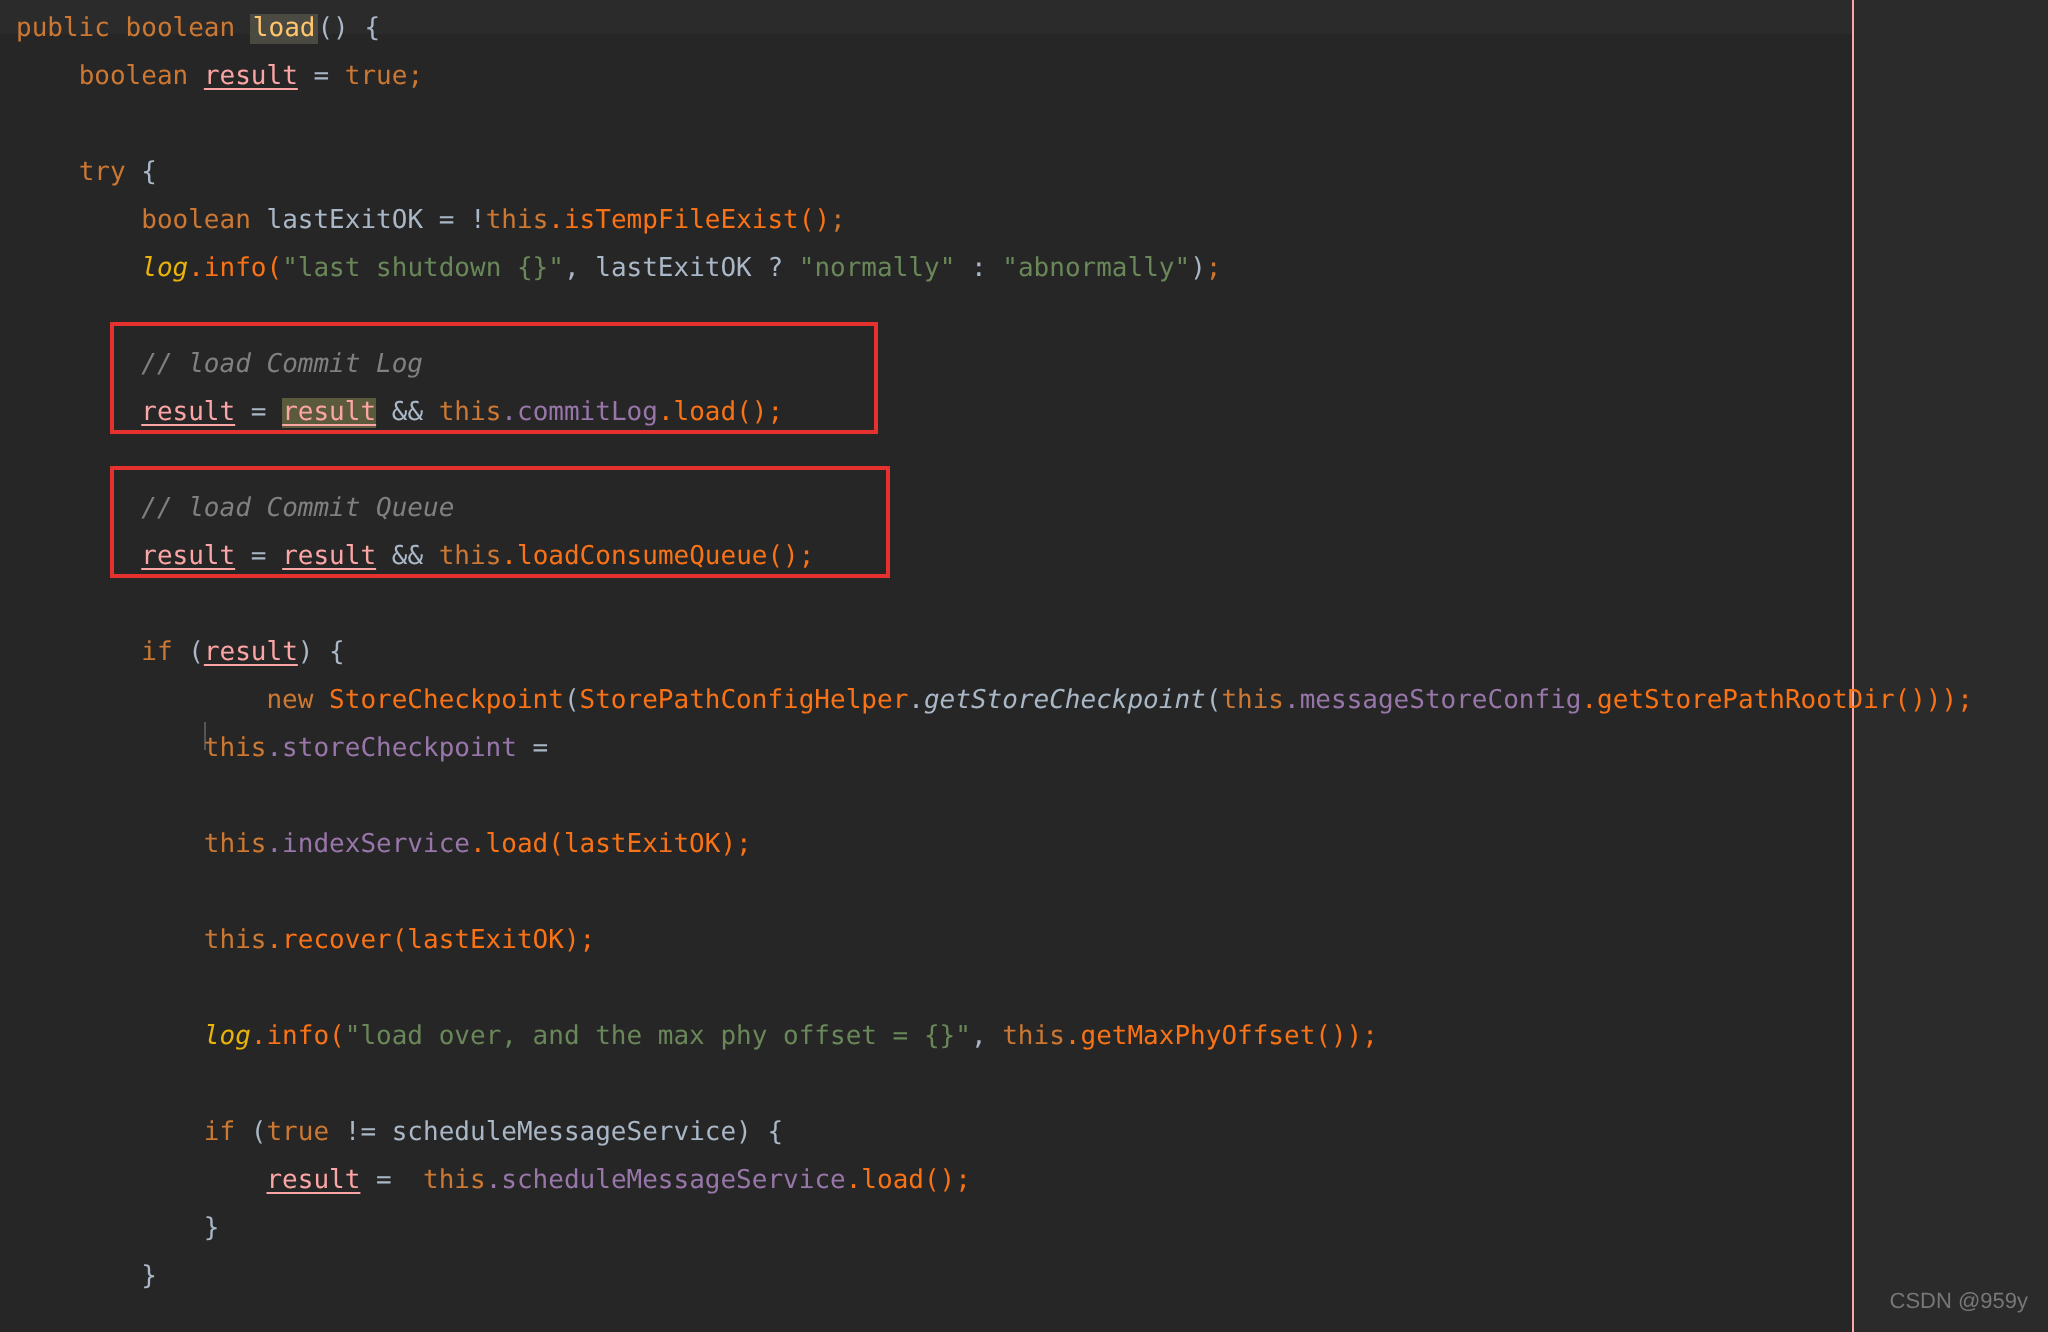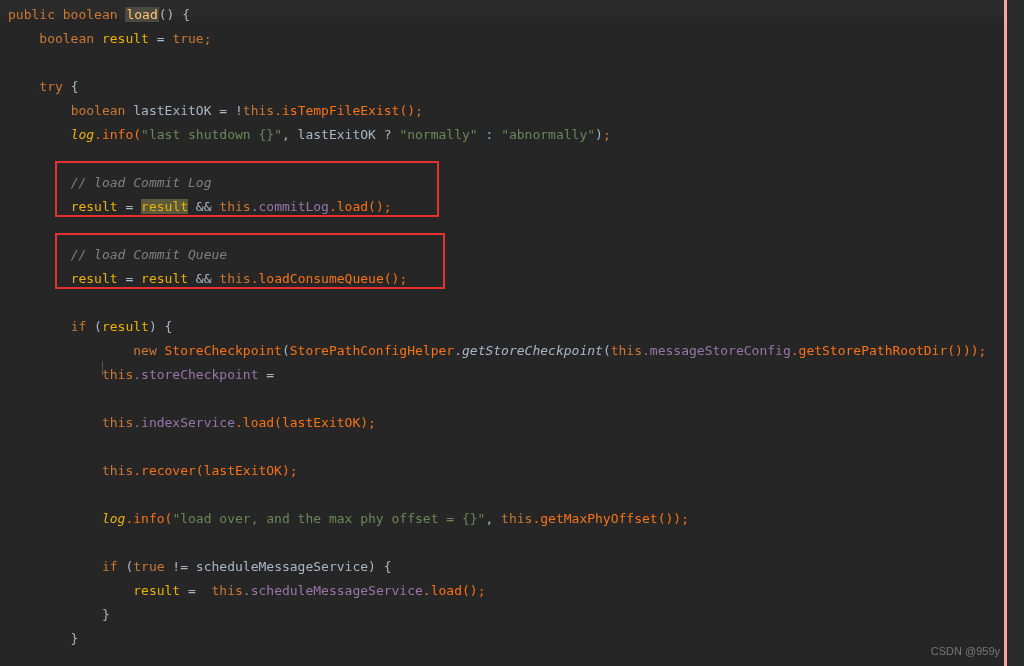--- a/index.html
+++ b/index.html
@@ -14,23 +14,23 @@
       line-height: 1.85;
       color: #a9b7c6;
       width: 1024px;
       height: 666px;
       overflow: hidden;
       position: relative;
     }
     .editor {
       padding: 3px 8px;
       position: relative;
-      width: 1007px;
+      width: 927px;
       height: 666px;
-      border-right: 3px solid #fca5a5;
+      border-right: 1px solid #fca5a5;
     }
     .darker-bg {
       position: absolute;
       top: 17px;
       left: 0;
       right: 0;
       bottom: 0;
       background: #262626;
       z-index: 0;
     }
@@ -38,21 +38,21 @@
       position: relative;
       z-index: 1;
     }
     .line {
       white-space: pre;
       height: 24px;
     }
     .kw { color: #cc7832; }
     .fn-hl { color: #ffc66d; background: #4a4a42; padding: 0 1px; }
     .var { color: #a9b7c6; }
-    .var-u { color: #eab308; text-underline-offset: 2px; }
+    .var-u { color: #fca5a5; text-decoration: underline; text-underline-offset: 2px; }
     .str { color: #6a8759; }
     .comment-red { color: #808080; font-style: italic; }
     .punct { color: #a9b7c6; }
     .semi { color: #cc7832; }
     .this { color: #cc7832; }
     .method { color: #f97316; }
     .static-method { color: #a9b7c6; font-style: italic; }
     .field { color: #9876aa; }
     .log-field { color: #eab308; font-style: italic; text-align: center; }
     .hl-yellow { background: #5c5a3d; }
@@ -79,21 +79,21 @@
       left: 102px;
       top: 361px;
       width: 1px;
       height: 14px;
       background: #555;
       z-index: 1;
     }
     .watermark {
       position: absolute;
       bottom: 5px;
-      right: 24px;
+      right: 10px;
       font-size: 11px;
       color: #777;
       font-family: Arial, sans-serif;
       z-index: 5;
     }
   </style>
 </head>
 <body>
 
 <div class="editor">

